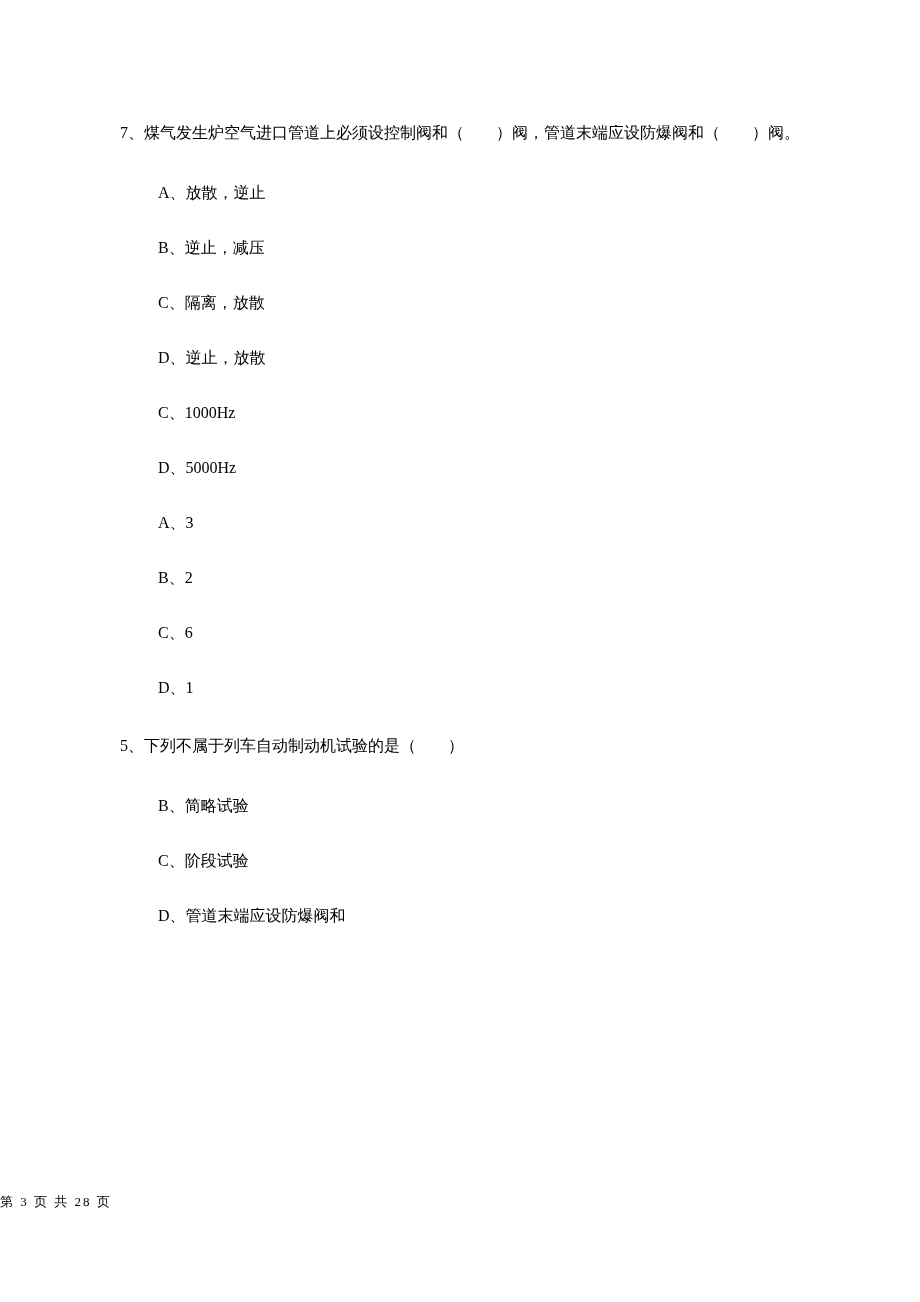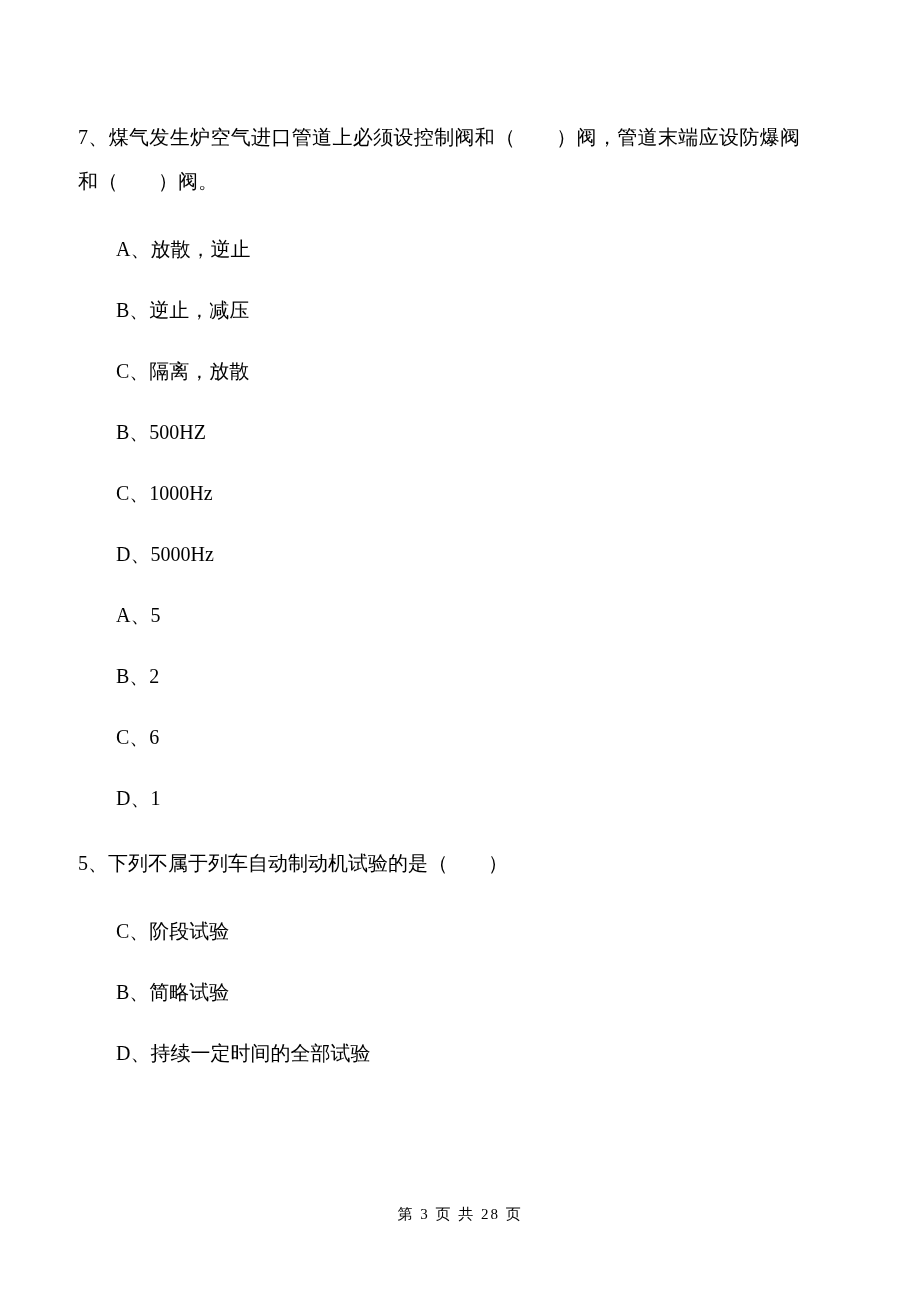--- a/index.html
+++ b/index.html
@@ -9,22 +9,22 @@
     }
     body {
       background: #ffffff;
       font-family: "SimSun", "宋体", serif;
       width: 920px;
       height: 1302px;
       position: relative;
       color: #000000;
     }
     .page-content {
-      padding: 115px 120px 0 78px;
-      font-size: 20px;
+      padding: 115px 120px 0 120px;
+      font-size: 16px;
       line-height: 1.5;
     }
     .question-stem {
       margin-bottom: 28px;
       text-align: justify;
       line-height: 2.2;
     }
     .option {
       padding-left: 38px;
       margin-bottom: 28px;
@@ -32,63 +32,62 @@
       margin-top: 31px;
     }
     .option-block {
       margin-bottom: 10px;
     }
     .question-block {
       margin-bottom: 8px;
     }
     .footer {
       position: absolute;
-      bottom: 78px;
+      bottom: 91px;
       width: 100%;
-      text-align: center;
-      font-size: 15px;
+      font-size: 13px;
       letter-spacing: 2px;
       font-family: "SimSun", "宋体", serif;
     }
   </style>
 </head>
 <body>
 
 <div class="page-content">
 
   <div class="question-block">
     <div class="question-stem"><span>7、</span><span>煤气发生炉空气进口管道上必须设控制阀和（　　）阀，管道末端应设防爆阀和（　　）阀。</span></div>
     <div class="option-block">
       <div class="option">A、放散，逆止</div>
       <div class="option">B、逆止，减压</div>
       <div class="option">C、隔离，放散</div>
+      <div class="option">D、逆止，放散</div>
     </div>
   </div>
 
   <div class="question-block">
     <div class="option-block">
-      <div class="option">B、500HZ</div>
       <div class="option">C、1000Hz</div>
       <div class="option">D、5000Hz</div>
     </div>
   </div>
 
   <div class="question-block">
     <div class="option-block">
-      <div class="option">A、5</div>
+      <div class="option">A、3</div>
       <div class="option">B、2</div>
       <div class="option">C、6</div>
       <div class="option">D、1</div>
     </div>
   </div>
 
   <div class="question-block">
     <div class="question-stem"><span>5、</span><span>下列不属于列车自动制动机试验的是（　　）</span></div>
     <div class="option-block">
+      <div class="option">B、简略试验</div>
       <div class="option">C、阶段试验</div>
-      <div class="option">B、简略试验</div>
-      <div class="option">D、持续一定时间的全部试验</div>
+      <div class="option">D、管道末端应设防爆阀和</div>
     </div>
   </div>
 
 </div>
 
 <div class="footer">第 3 页 共 28 页</div>
 
 </body></html>

